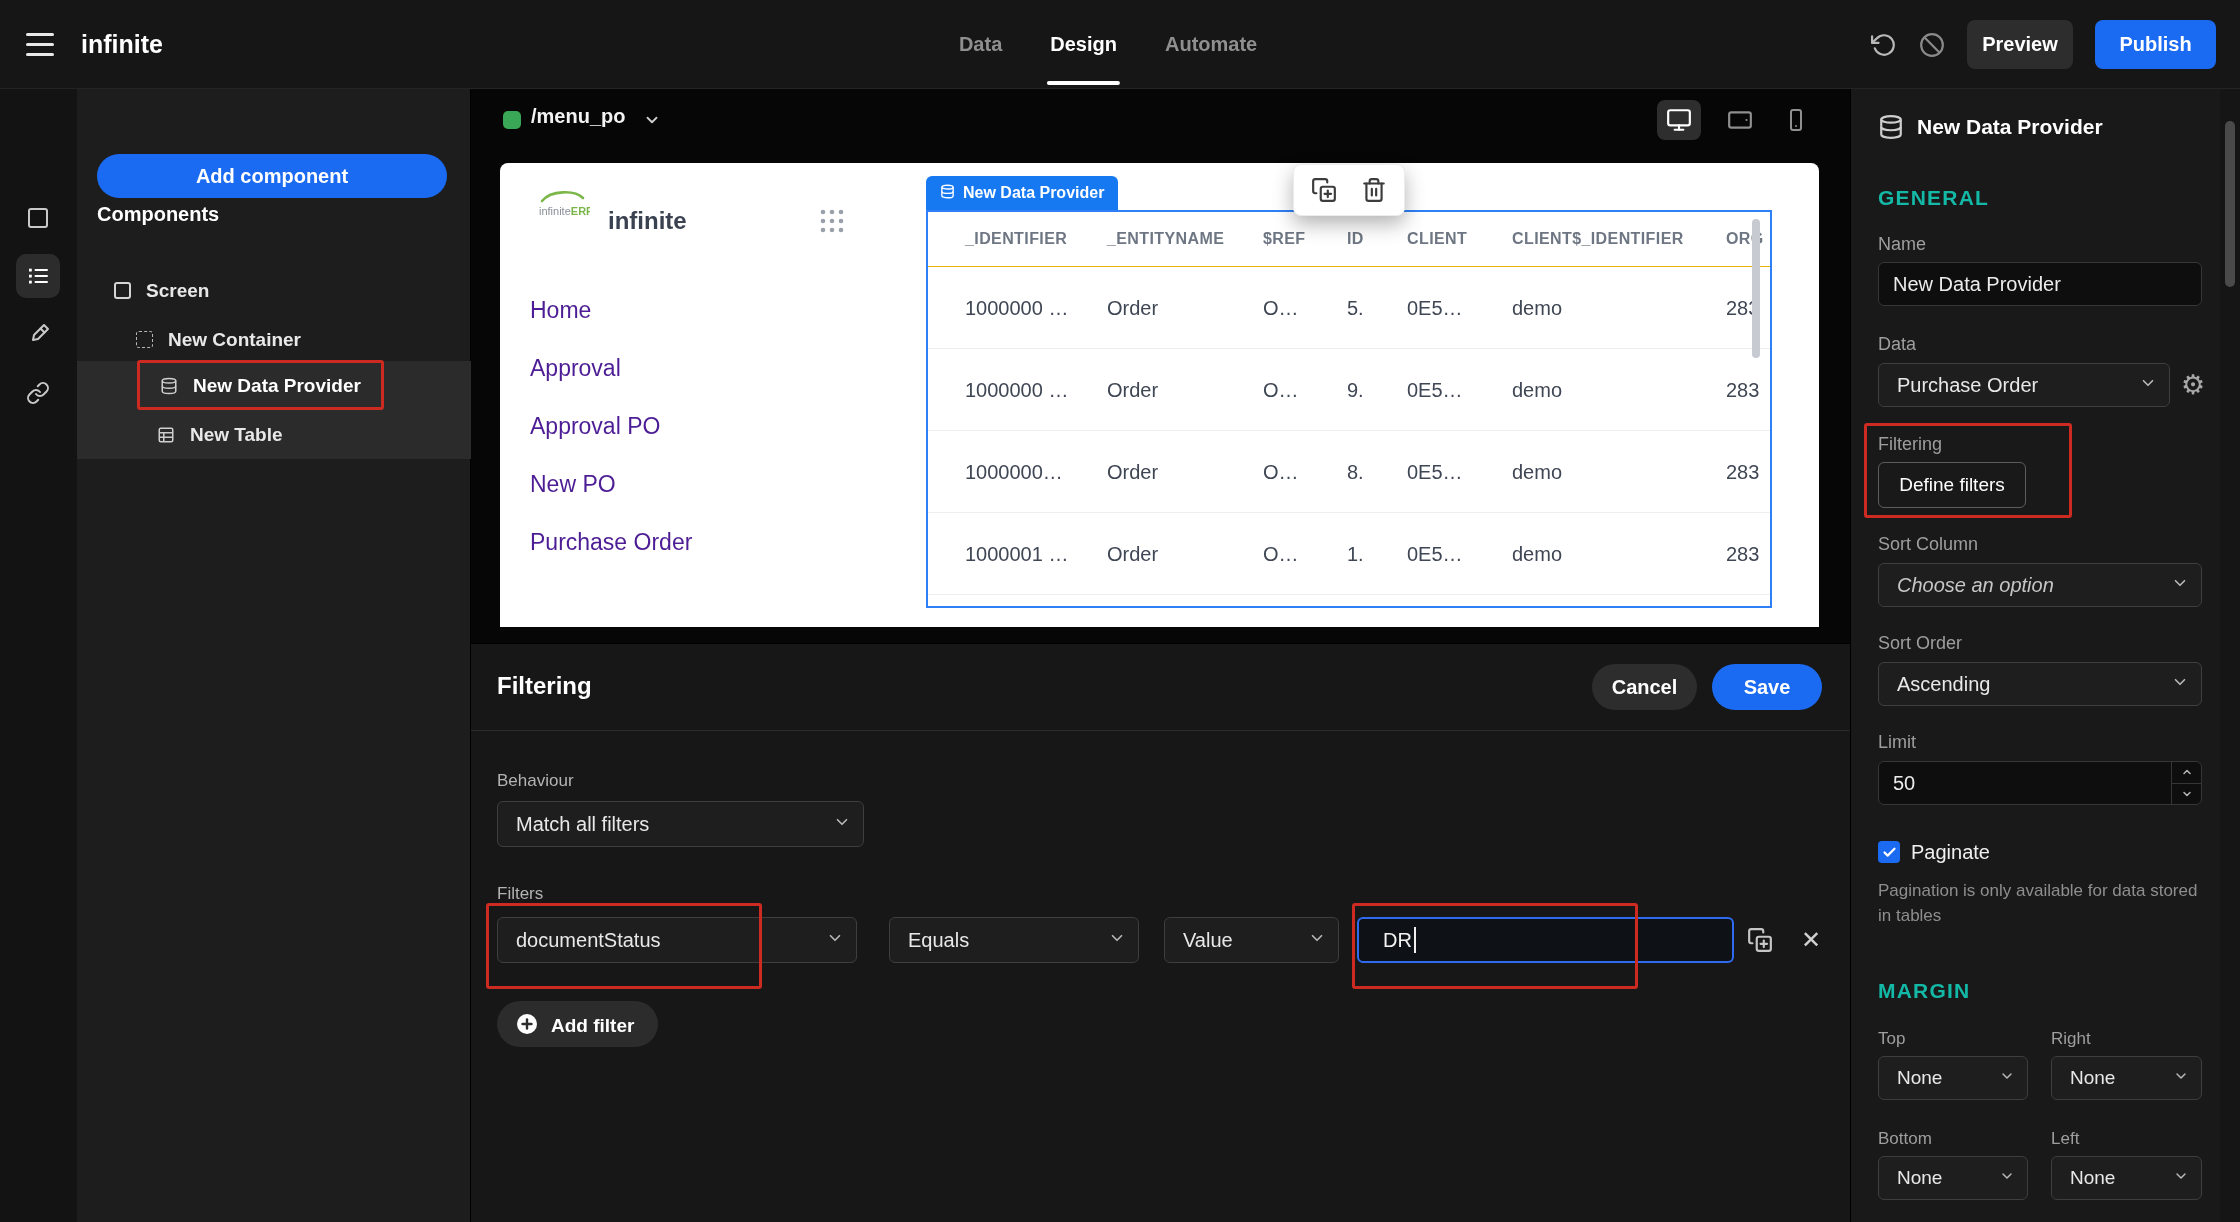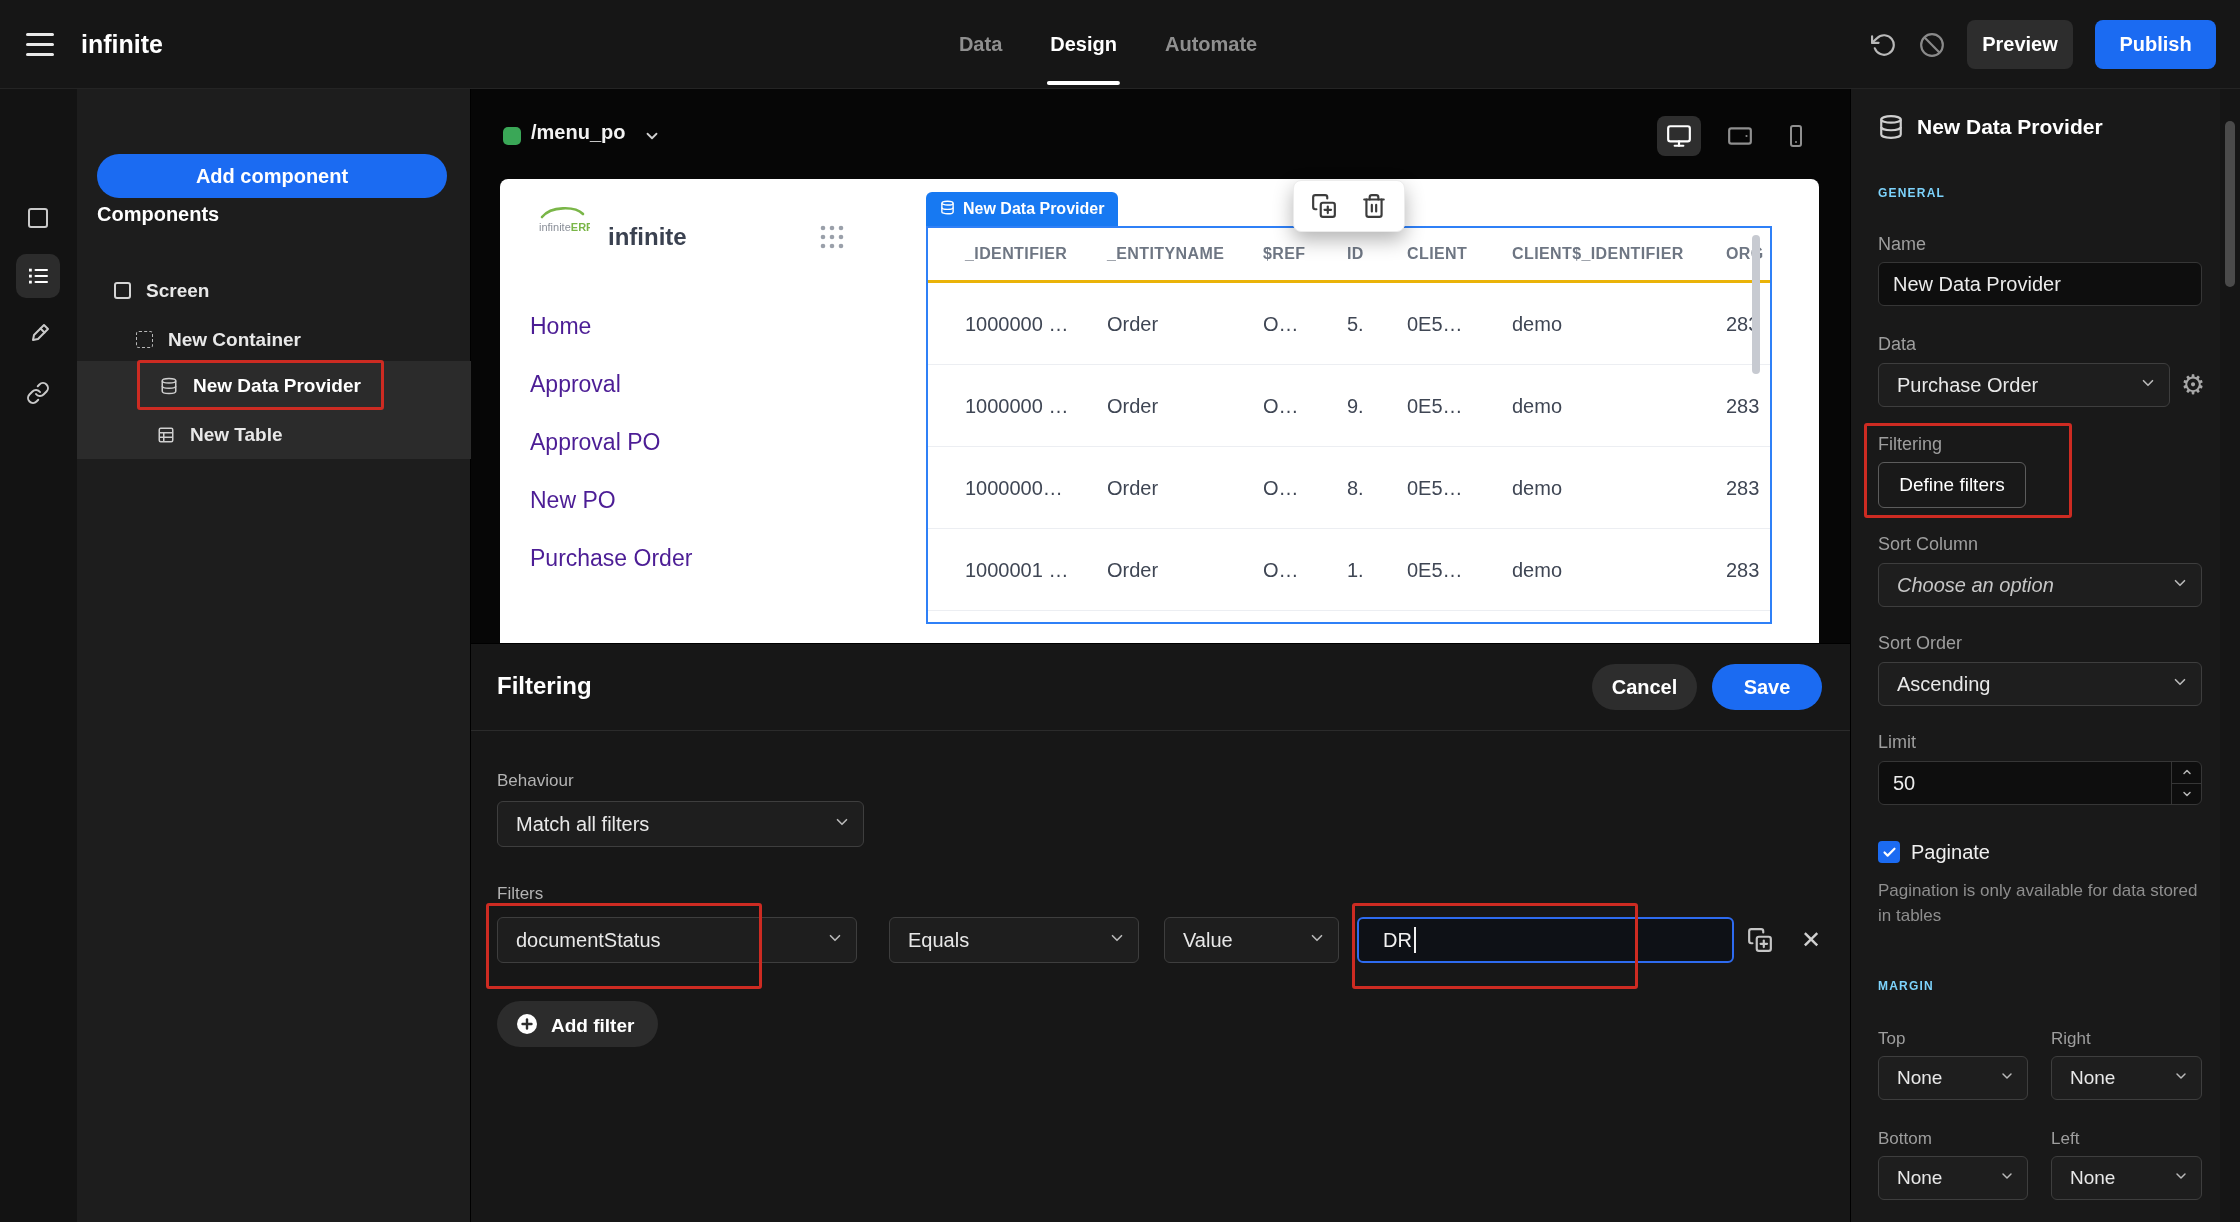--- a/index.html
+++ b/index.html
@@ -31,31 +31,31 @@
   .sidebar{left:77px;top:89px;width:394px;height:1133px;background:#1d1d1d;border-right:1px solid #000}
   .sidebar-title{position:absolute;left:20px;top:114px;font-size:20px;font-weight:700;color:#fff}
   .add-btn{position:absolute;left:20px;top:65px;width:350px;height:44px;border-radius:22px;font-size:20px}
   .tree-row{position:absolute;left:0;width:394px;height:49px;display:flex;align-items:center;gap:15px;color:#e8e8e8;font-size:19px;font-weight:600;cursor:pointer}
   .tree-row.hl{background:#2b2b2b}
   .tree-icon{display:inline-flex;color:#cfcfcf}
   .dashed-sq{width:17px;height:17px;border:1.6px dashed #b9b9b9;border-radius:3px}
   .solid-sq{width:17px;height:17px;border:2px solid #d4d4d4;border-radius:3px}
 
   
-  .canvas{left:471px;top:89px;width:1379px;height:710px;background:#060606}
+  .canvas{left:471px;top:73px;width:1379px;height:710px;background:#060606}
   .page-dot{position:absolute;left:32px;top:38px;width:18px;height:18px;border-radius:5px;background:#3aa757}
   .page-name{position:absolute;left:60px;top:32px;font-size:20px;font-weight:700;color:#f2f2f2;cursor:pointer}
   .device-btn{position:absolute;top:27px;width:44px;height:40px;display:flex;align-items:center;justify-content:center;border-radius:8px;color:#8f8f8f;cursor:pointer}
   .device-btn.active{background:#2e2e2e;color:#fff}
   .card{position:absolute;left:29px;top:90px;width:1319px;height:464px;background:#fff;border-radius:8px 8px 0 0}
   .brand{position:absolute;left:108px;top:44px;font-size:24px;font-weight:600;color:#3a4150}
   .menu-item{position:absolute;left:30px;height:30px;display:flex;align-items:center;font-size:23px;color:#4c1d95;font-weight:500;cursor:pointer}
   .tag{position:absolute;left:426px;top:13px;height:34px;background:#1779f2;border-radius:6px 6px 0 0;display:flex;align-items:center;gap:8px;padding:0 14px;color:#fff;font-size:16px;font-weight:600;white-space:nowrap}
   .tbox{position:absolute;left:426px;top:47px;width:846px;height:398px;background:#fff;border:2px solid #2f80f7;overflow:hidden}
-  .thead{position:absolute;left:0;top:0;width:842px;height:55px;border-bottom:3px solid #eab308}
+  .thead{position:absolute;left:0;top:0;width:842px;height:55px;border-bottom:1px solid #eab308}
   .thcell{position:absolute;top:50%;transform:translateY(-50%);font-size:16px;font-weight:700;color:#6e7683;letter-spacing:.4px;white-space:nowrap}
   .trow{position:absolute;left:0;width:842px;height:82px;border-bottom:1px solid #eceef2}
   .tcell{position:absolute;top:50%;transform:translateY(-50%);font-size:20px;color:#3f4654;white-space:nowrap}
   .tscroll{position:absolute;left:824px;top:7px;width:8px;height:139px;border-radius:4px;background:#c7cad1;cursor:pointer}
   .toolbar{position:absolute;left:793px;top:1px;width:112px;height:52px;background:#fff;border:1px solid #ececec;border-radius:8px;box-shadow:0 8px 20px rgba(0,0,0,.3);display:flex;align-items:center;justify-content:center;gap:24px;color:#3c3c3c}
 
   
   .fpanel{left:471px;top:643px;width:1379px;height:579px;background:#171717;border-top:1px solid #000}
   .fp-title{position:absolute;left:26px;top:28px;font-size:24px;font-weight:700;color:#fff}
   .fp-divider{position:absolute;left:0;top:86px;width:1379px;height:1px;background:#2b2b2b}
@@ -63,21 +63,21 @@
   .select{position:absolute;height:46px;background:#1e1e1e;border:1px solid #3e3e3e;border-radius:6px;display:flex;align-items:center;justify-content:space-between;padding:0 12px 0 18px;font-size:20px;color:#e8e8e8;cursor:pointer}
   .select .val{white-space:nowrap;overflow:hidden;text-overflow:ellipsis}
   .pillbtn{border-radius:23px;height:46px;font-size:20px}
   .value-input{position:absolute;height:46px;background:#0e1116;border:2px solid #2e6bf0;border-radius:6px;display:flex;align-items:center;padding:0 24px;font-size:20px;color:#f2f2f2}
   .caret{display:inline-block;width:2px;height:26px;background:#f0f0f0;margin-left:2px}
   .addfilter{position:absolute;left:26px;top:357px;height:46px;padding:4px 24px 0 18px;display:flex;align-items:center;gap:12px;background:#2c2c2c;border-radius:23px;color:#fff;font-size:19px;font-weight:600;cursor:pointer}
 
   
   .inspector{left:1850px;top:89px;width:370px;height:1133px;background:#191919;border-left:1px solid #000}
   .insp-title{position:absolute;left:66px;top:26px;font-size:21px;font-weight:700;color:#fff}
-  .isection{position:absolute;font-size:12px;font-weight:700;color:#7dd3fc;letter-spacing:1.2px}
+  .isection{position:absolute;font-size:21px;font-weight:700;color:#14b8a6;letter-spacing:1.2px}
   .ilabel{position:absolute;font-size:18px;color:#9e9e9e}
   .iselect{height:44px;font-size:20px}
   .text-input{position:absolute;height:44px;background:#0e0e0e;border:1px solid #363636;border-radius:6px;color:#ececec;font-size:20px;padding:0 14px;font-family:inherit;outline:none}
   .define-btn{position:absolute;left:27px;top:373px;width:148px;height:46px;background:transparent;border:1.5px solid #5c5c5c;border-radius:6px;color:#fff;font-size:19px}
   .limit-wrap{position:absolute;left:27px;top:672px;width:324px;height:44px;background:#0e0e0e;border:1px solid #363636;border-radius:6px}
   .limit-val{position:absolute;left:14px;top:0;height:42px;display:flex;align-items:center;font-size:20px;color:#ececec}
   .spinner{position:absolute;right:0;top:0;width:30px;height:42px;border-left:1px solid #363636;display:flex;flex-direction:column}
   .spin-half{flex:1;display:flex;align-items:center;justify-content:center;color:#b5b5b5;cursor:pointer}
   .spin-half.up{border-bottom:1px solid #363636}
   .checkbox{position:absolute;left:27px;top:752px;width:22px;height:22px;background:#1b6bf2;border-radius:4px;display:flex;align-items:center;justify-content:center;cursor:pointer}

